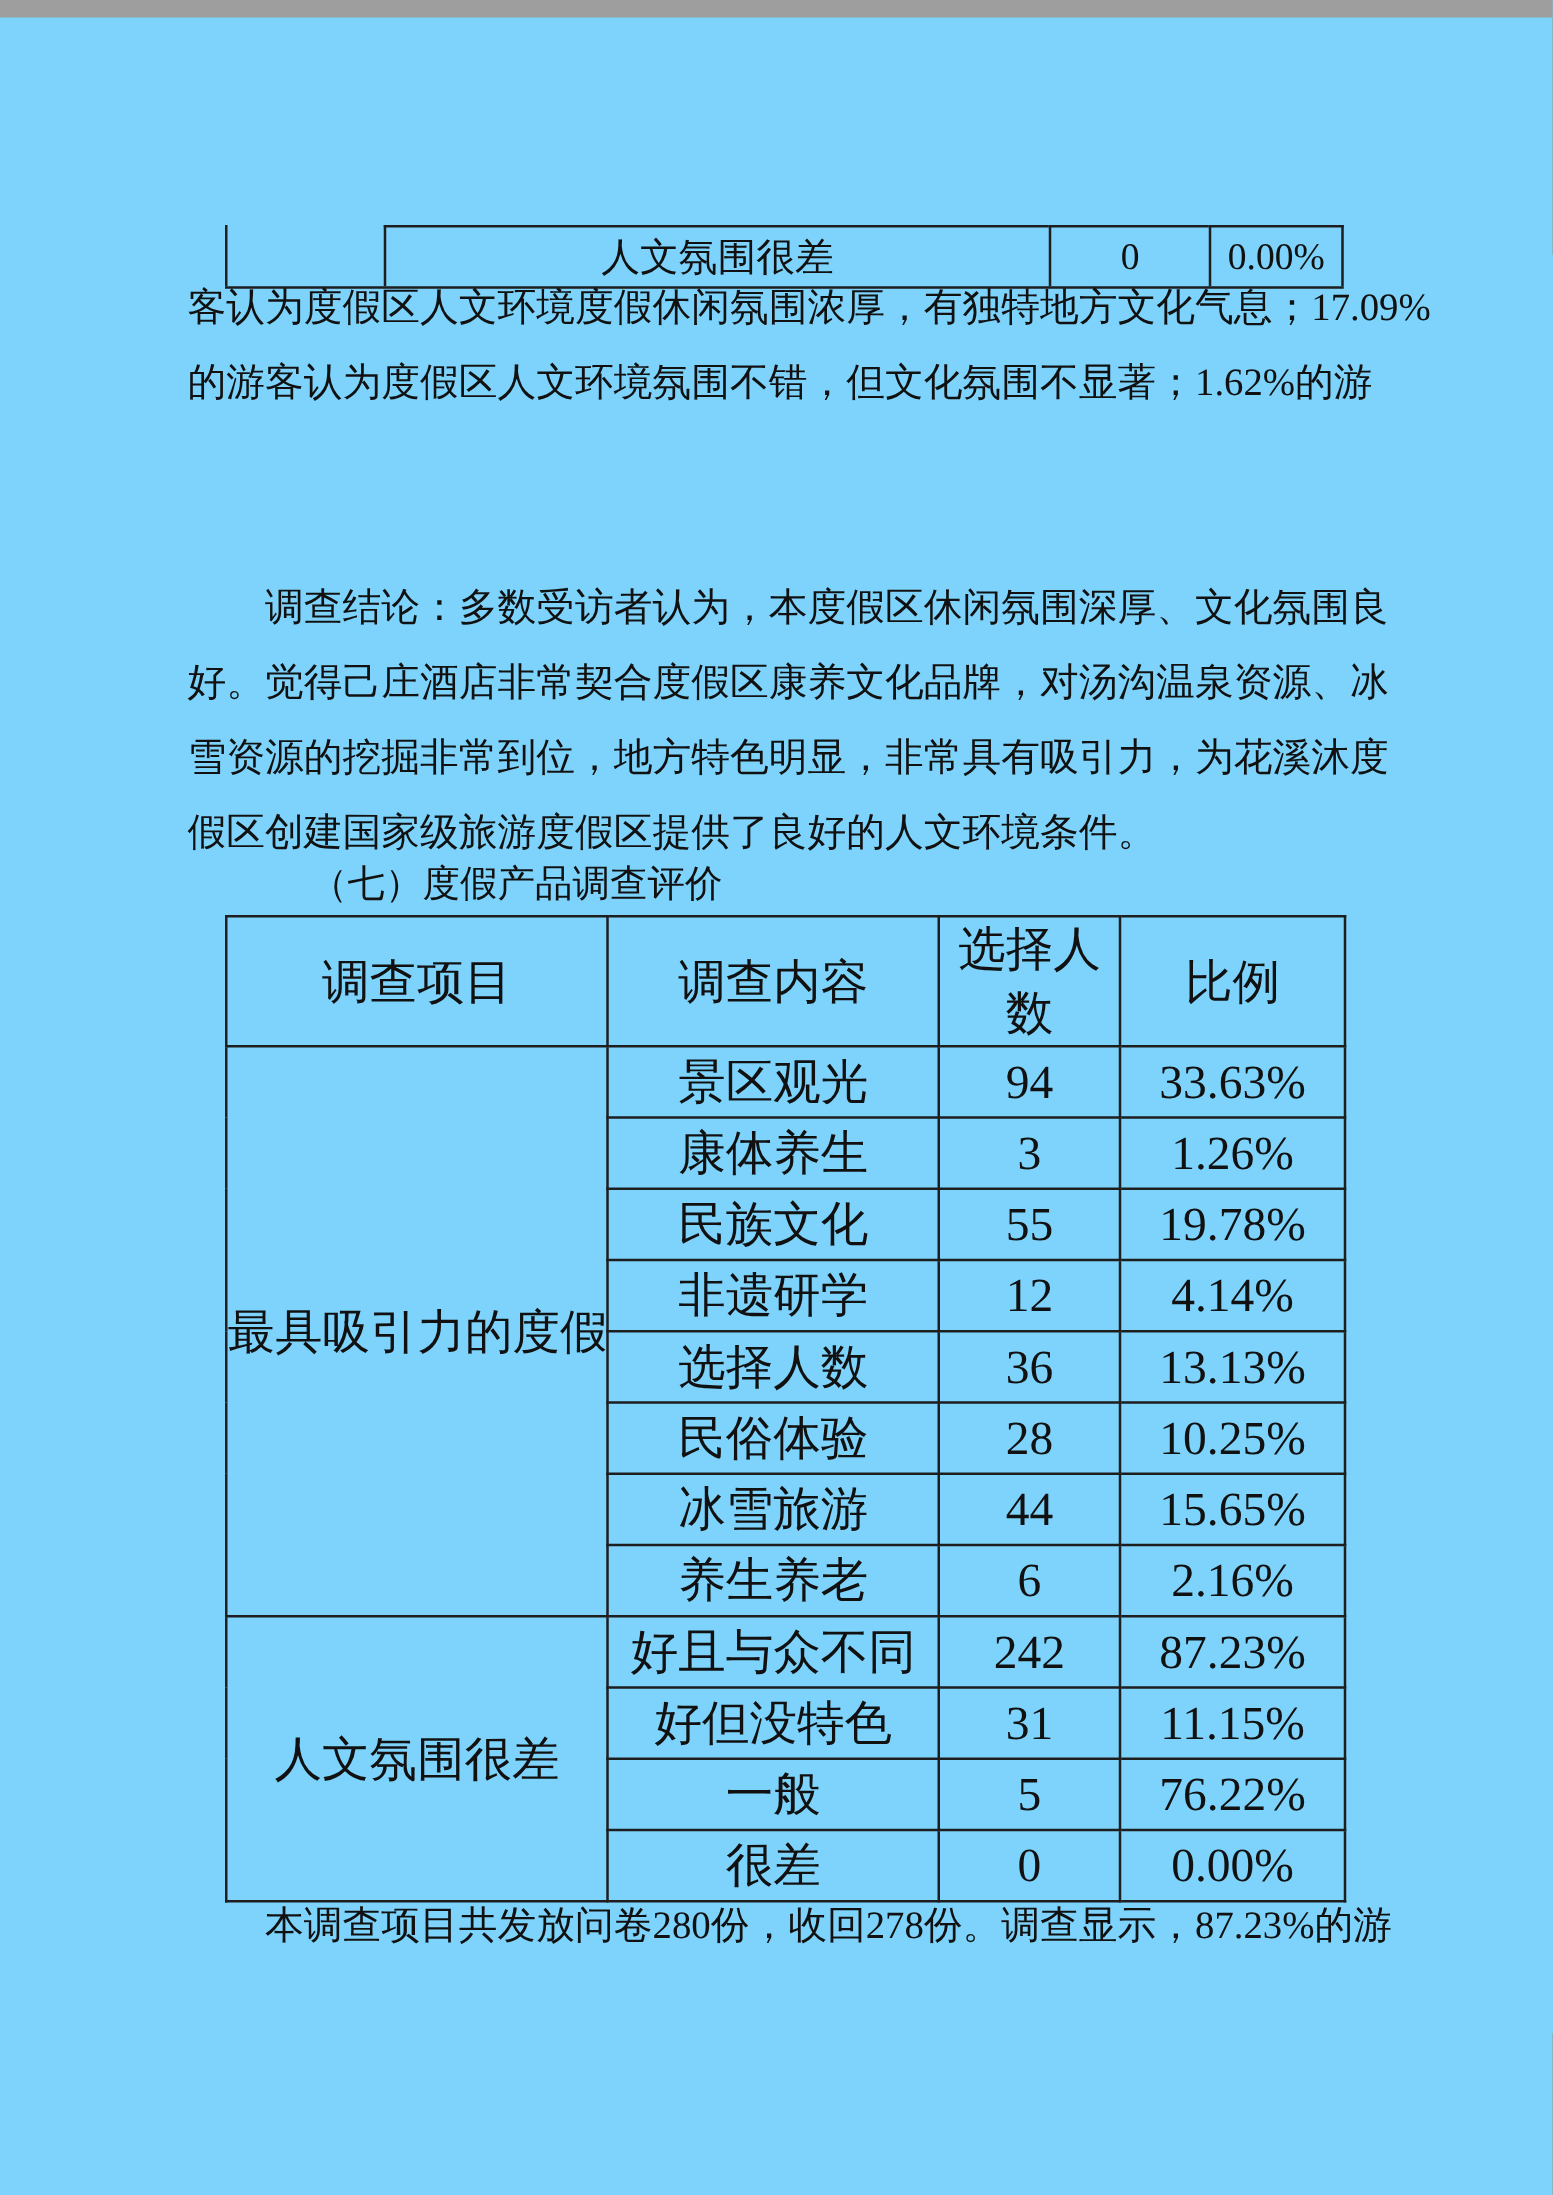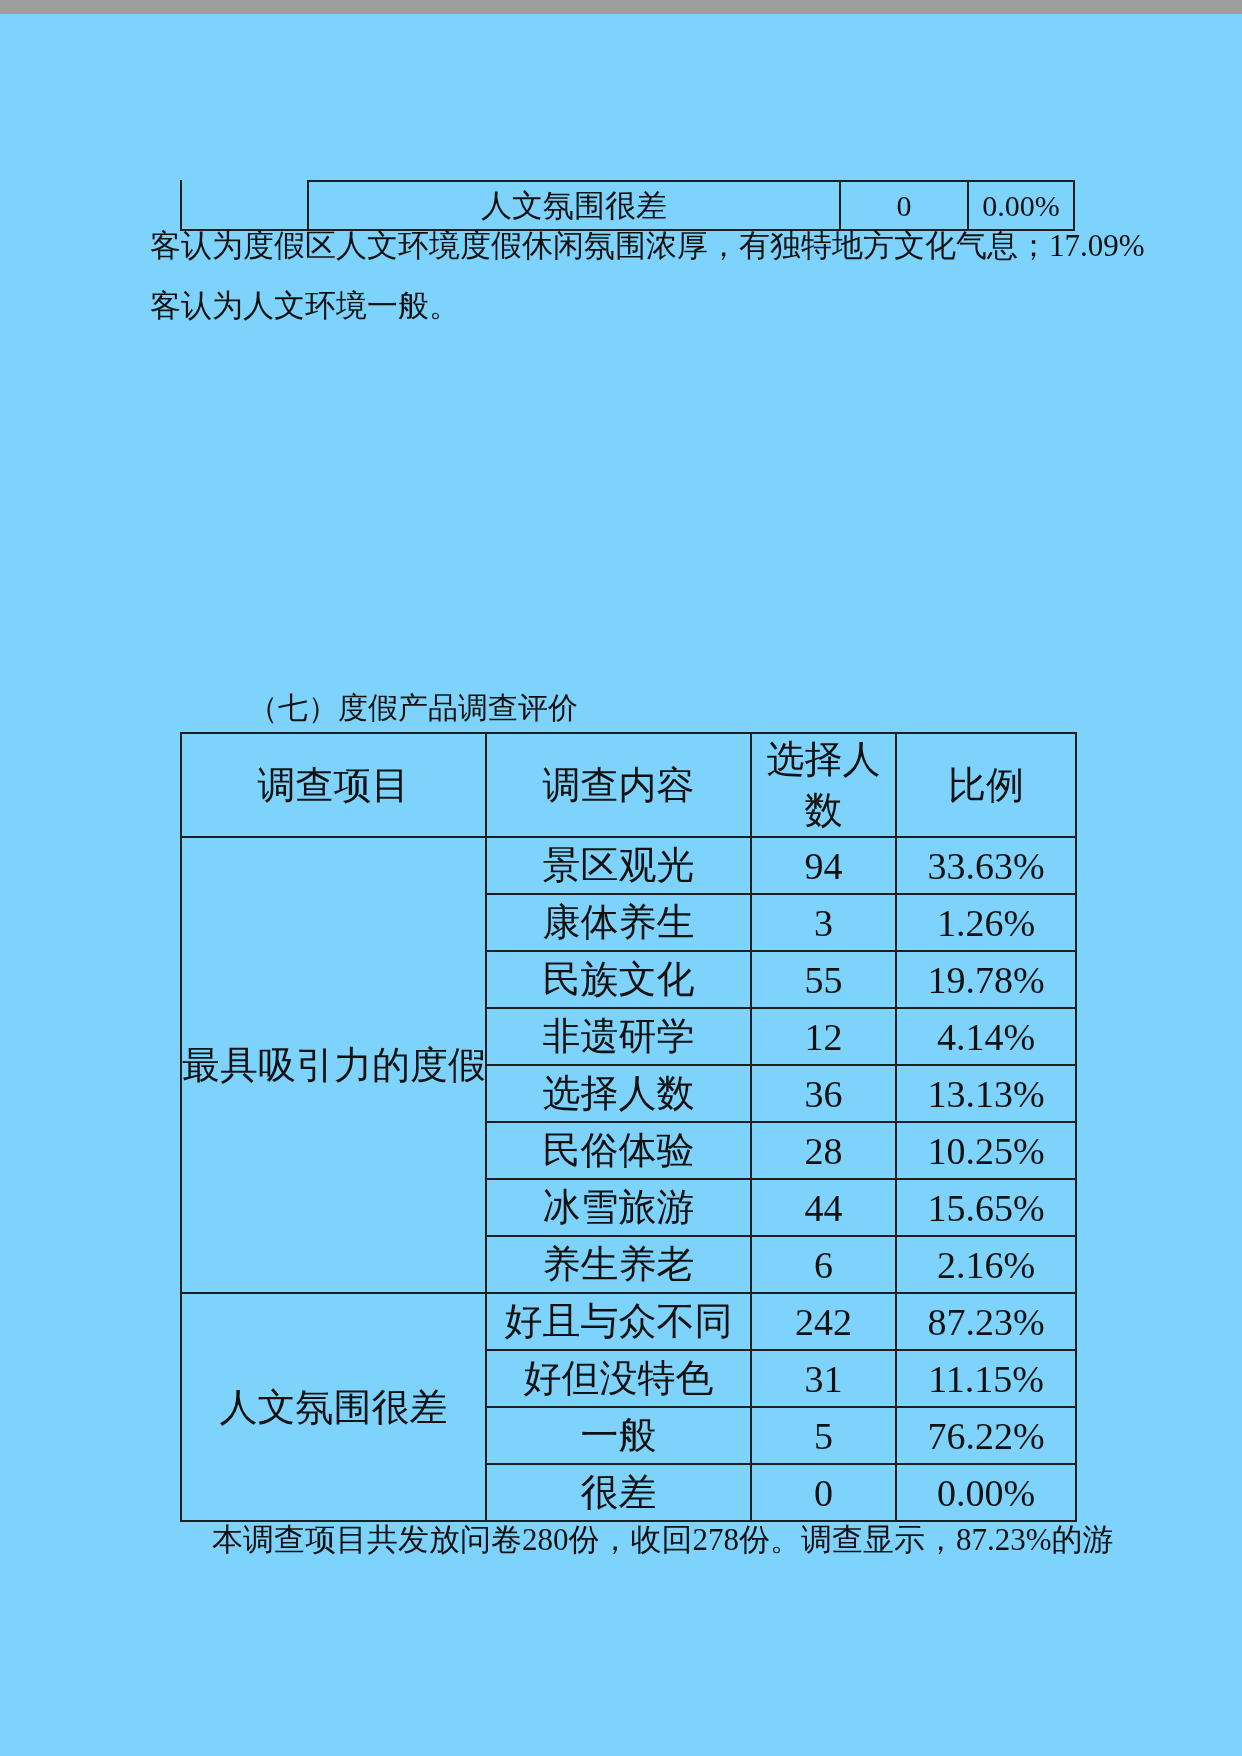--- a/index.html
+++ b/index.html
@@ -68,23 +68,29 @@
 
   <div class="frag-row">
     <div class="frag-cell c1"></div>
     <div class="frag-cell c2">人文氛围很差</div>
     <div class="frag-cell c3">0</div>
     <div class="frag-cell c4">0.00%</div>
   </div>
 
   <div class="para p1">
     <div class="pline">客认为度假区人文环境度假休闲氛围浓厚，有独特地方文化气息；17.09%</div>
-    <div class="pline short">客认为人文环境一般。</div>
+    <div class="pline">的游客认为度假区人文环境氛围不错，但文化氛围不显著；1.62%的游</div>
   </div>
 
+  <div class="para p2">
+    <div class="pline indent">调查结论：多数受访者认为，本度假区休闲氛围深厚、文化氛围良</div>
+    <div class="pline">好。觉得己庄酒店非常契合度假区康养文化品牌，对汤沟温泉资源、冰</div>
+    <div class="pline">雪资源的挖掘非常到位，地方特色明显，非常具有吸引力，为花溪沐度</div>
+    <div class="pline short">假区创建国家级旅游度假区提供了良好的人文环境条件。</div>
+  </div>
 
   <div class="heading">（七）度假产品调查评价</div>
 
   <table class="ptable">
     <colgroup>
       <col style="width:305px">
         <col style="width:265px">
         <col style="width:145px">
         <col style="width:180px">
     </colgroup>

